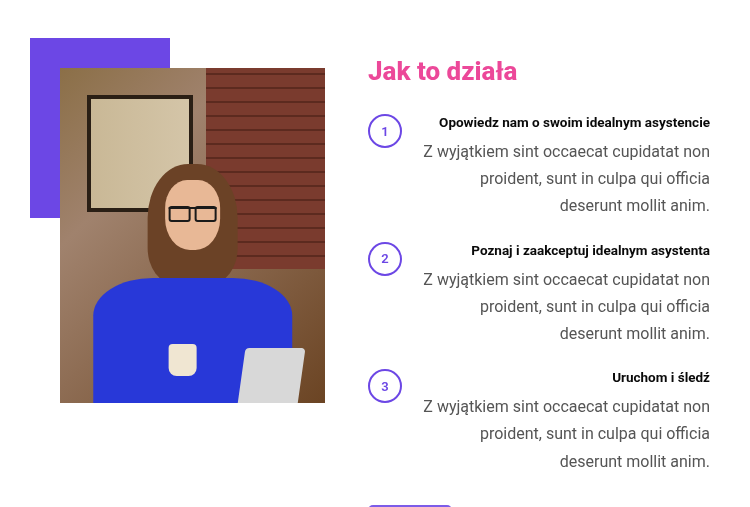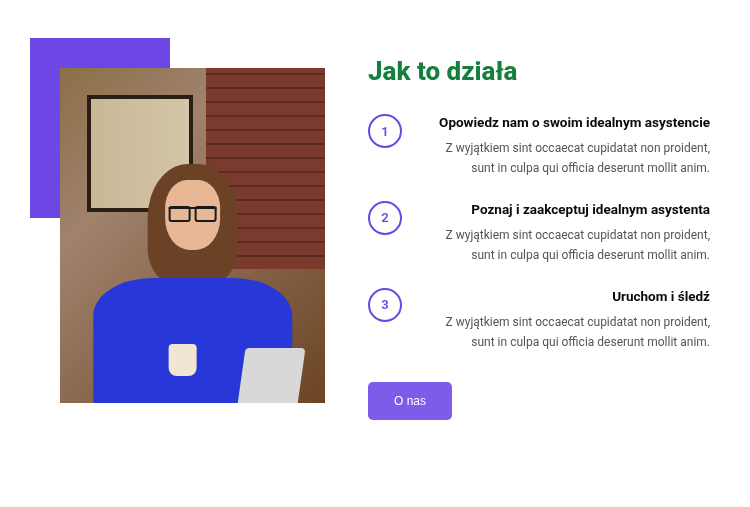--- a/index.html
+++ b/index.html
@@ -139,21 +139,21 @@
   border-radius: 4px 4px 0 0;
   transform: skewX(-8deg);
 }
 .right {
   flex: 1;
   padding-top: 8px;
 }
 .title {
   font-size: 26px;
   font-weight: 800;
-  color: #15803d;
+  color: #ec4899;
   margin-bottom: 28px;
 }
 .steps {
   display: flex;
   flex-direction: column;
   gap: 22px;
 }
 .step {
   display: flex;
   gap: 18px;
@@ -176,21 +176,21 @@
   flex: 1;
   text-align: right;
 }
 .step-title {
   font-size: 13.5px;
   font-weight: 700;
   color: #0a0a0a;
   margin-bottom: 8px;
 }
 .step-desc {
-  font-size: 12px;
+  font-size: 16px;
   line-height: 1.7;
   color: #555;
 }
 .cta {
   margin-top: 30px;
   display: inline-block;
   background: #7c5ce8;
   color: #fff;
   font-size: 12px;
   padding: 12px 26px;

